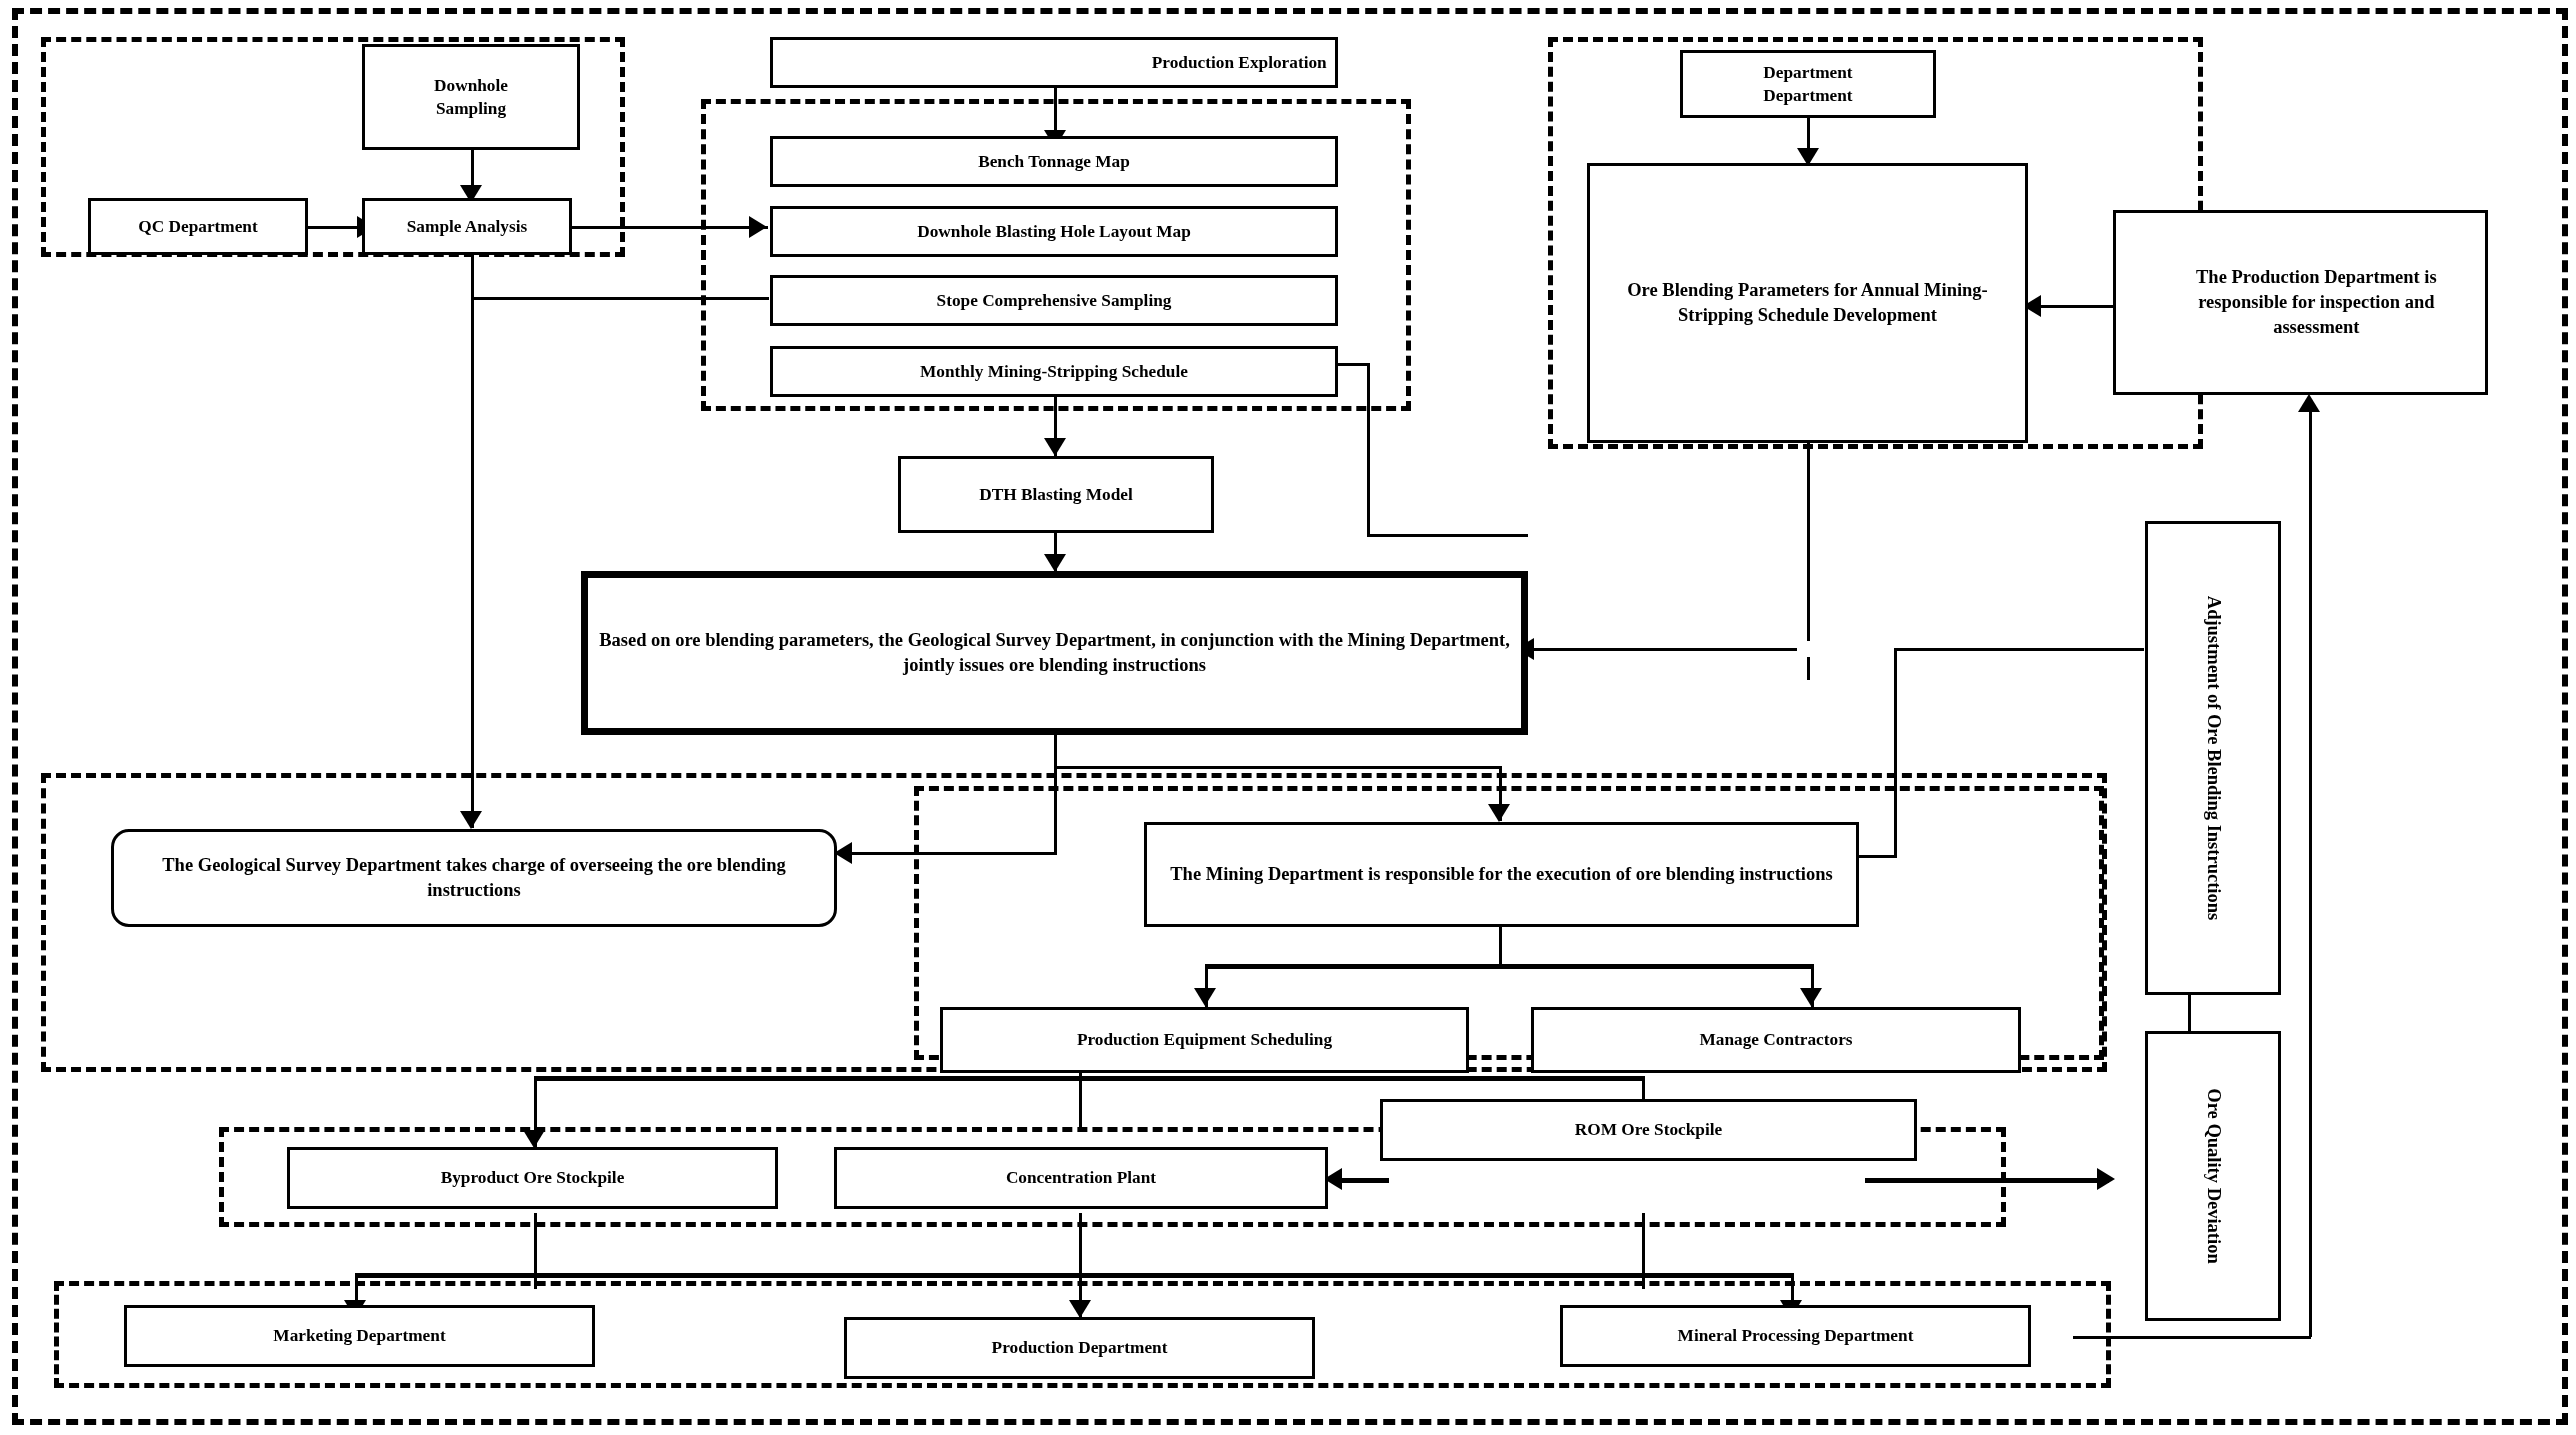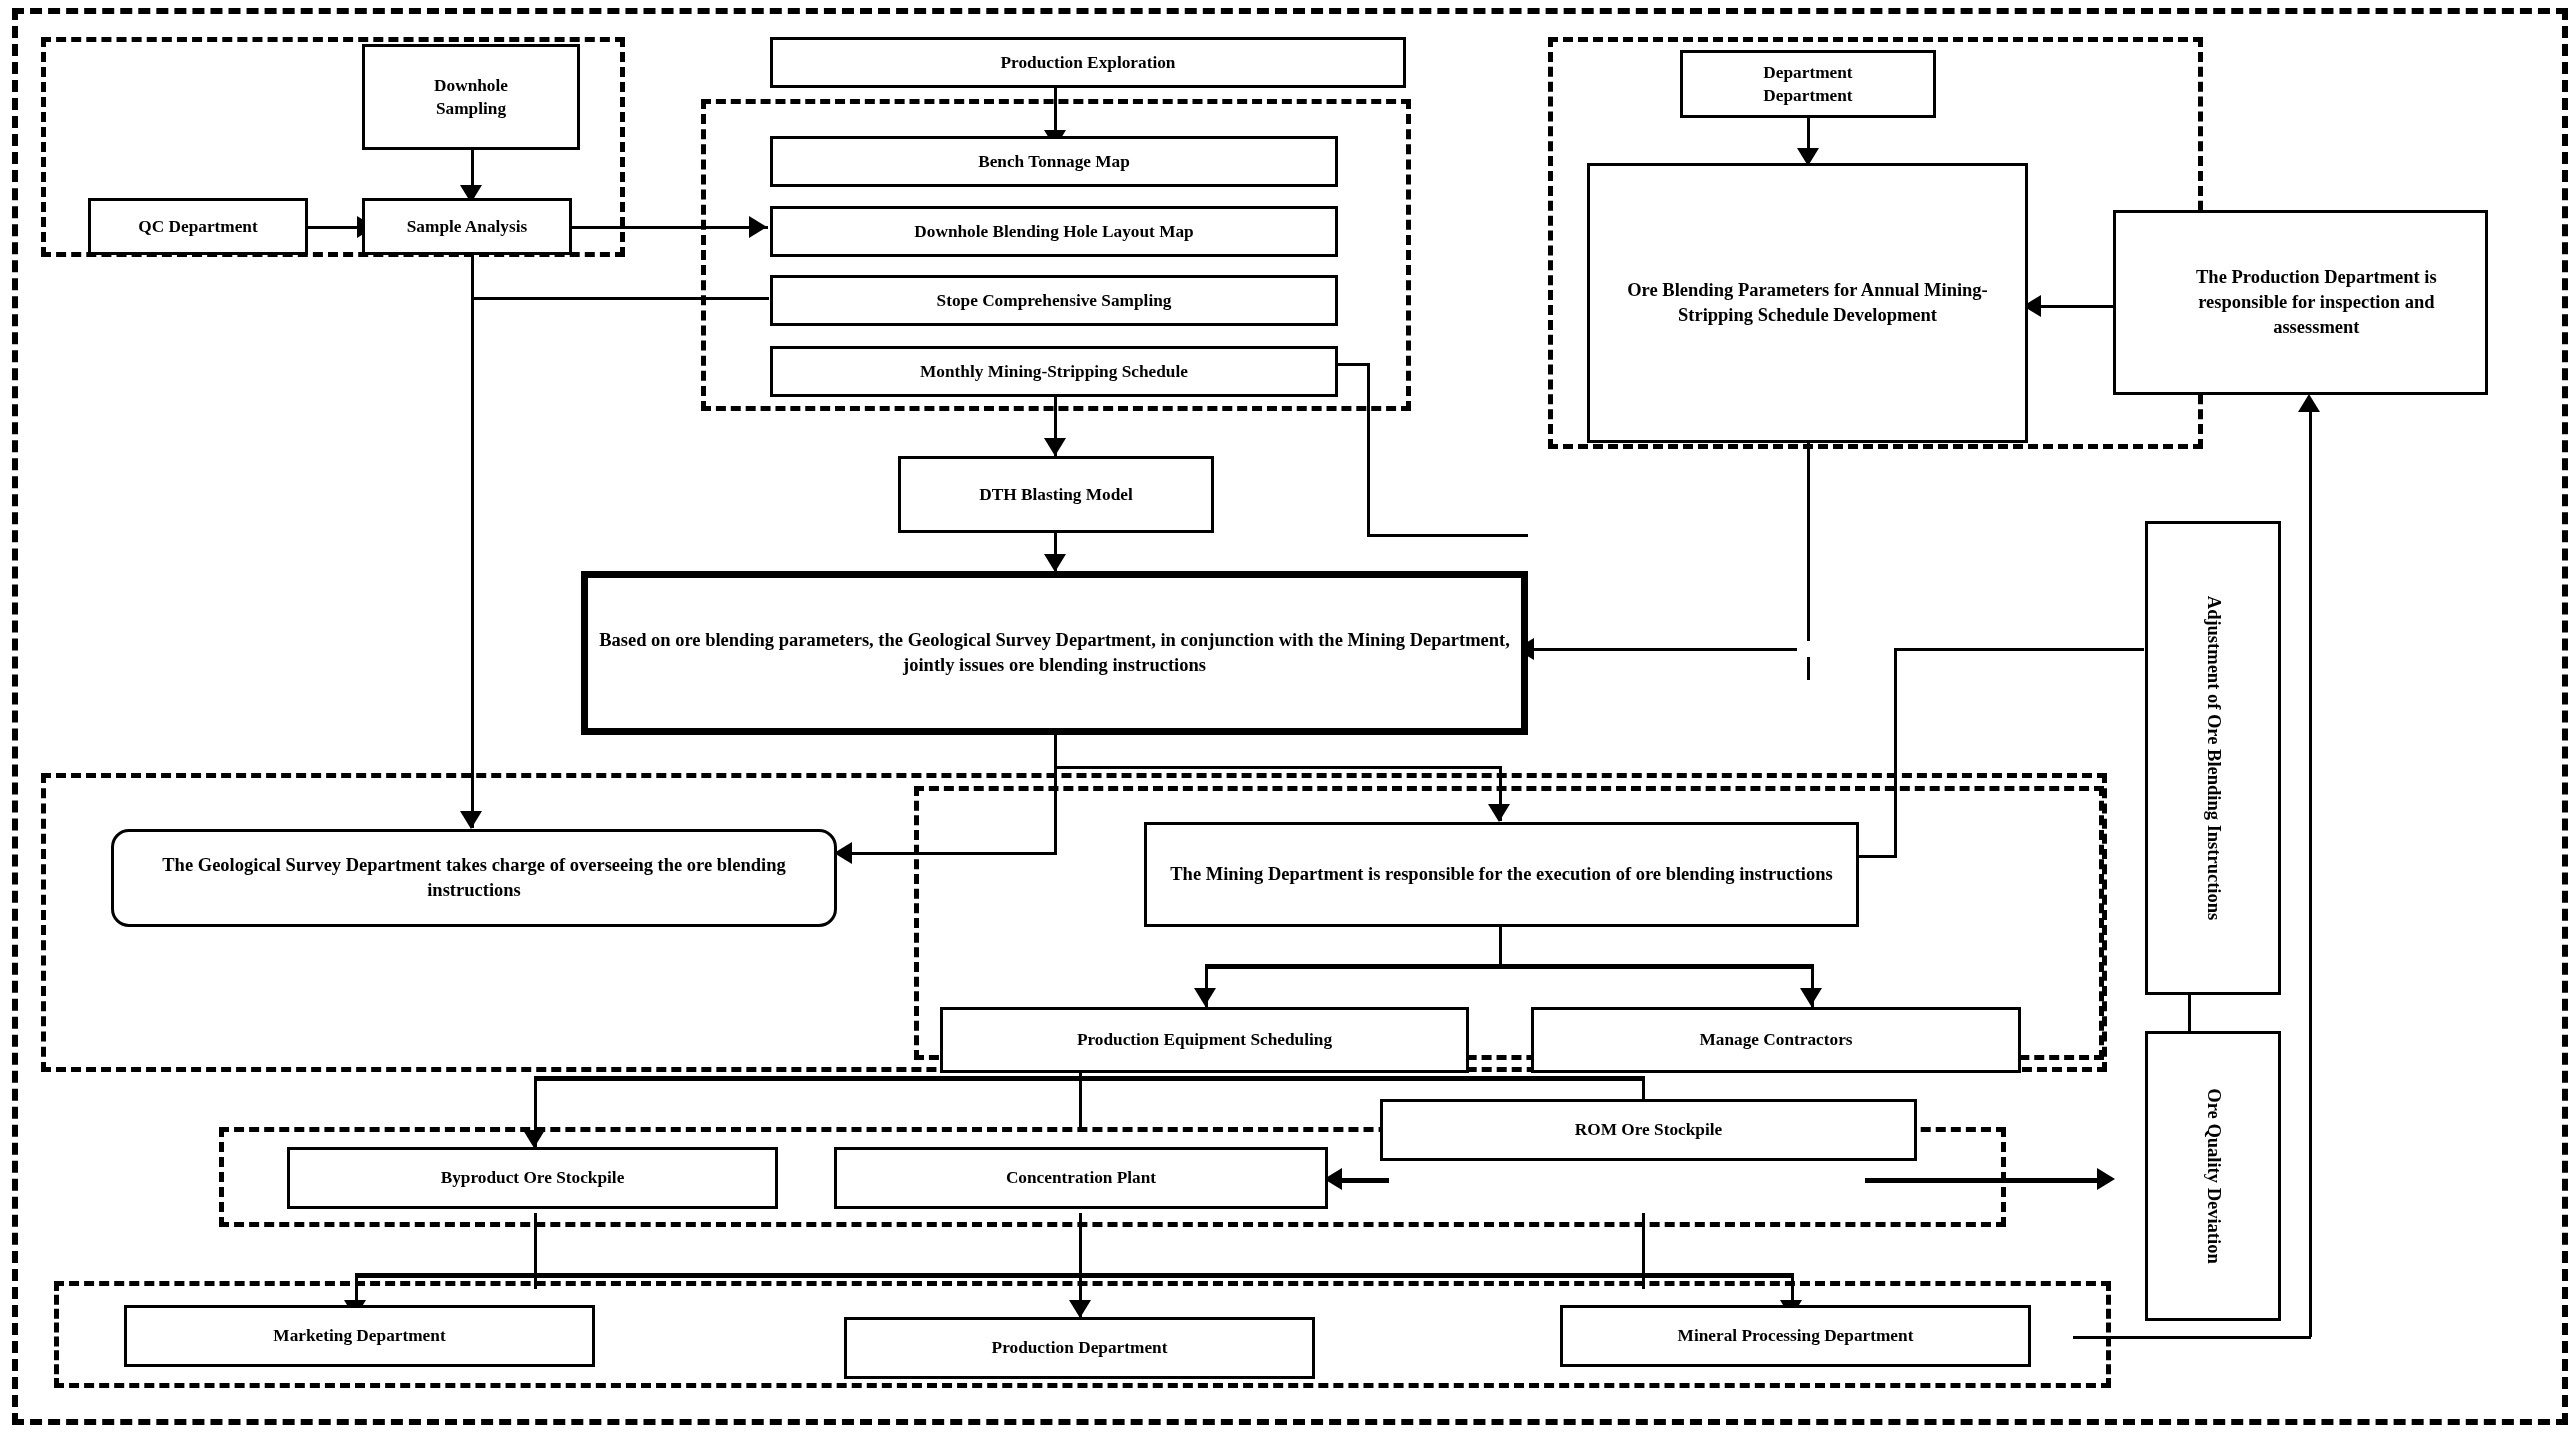--- a/index.html
+++ b/index.html
@@ -192,30 +192,30 @@
   </div>
 
   <div class="box fs-md" style="left:88px;top:198px;width:220px;height:57px;">
     <span class="t">QC Department</span>
   </div>
 
   <div class="box fs-md" style="left:362px;top:198px;width:210px;height:57px;">
     <span class="t">Sample Analysis</span>
   </div>
 
-  <div class="box fs-md" style="left:770px;top:37px;width:636px;height:51px;">
+  <div class="box fs-md" style="left:770px;top:37px;width:568px;height:51px;text-align:right;">
     <span class="t">Production Exploration</span>
   </div>
 
   <div class="box fs-md" style="left:770px;top:136px;width:568px;height:51px;">
     <span class="t">Bench Tonnage Map</span>
   </div>
 
   <div class="box fs-md" style="left:770px;top:206px;width:568px;height:51px;">
-    <span class="t">Downhole Blending Hole Layout Map</span>
+    <span class="t">Downhole Blasting Hole Layout Map</span>
   </div>
 
   <div class="box fs-md" style="left:770px;top:275px;width:568px;height:51px;">
     <span class="t">Stope Comprehensive Sampling</span>
   </div>
 
   <div class="box fs-md" style="left:770px;top:346px;width:568px;height:51px;">
     <span class="t">Monthly Mining-Stripping Schedule</span>
   </div>
 

